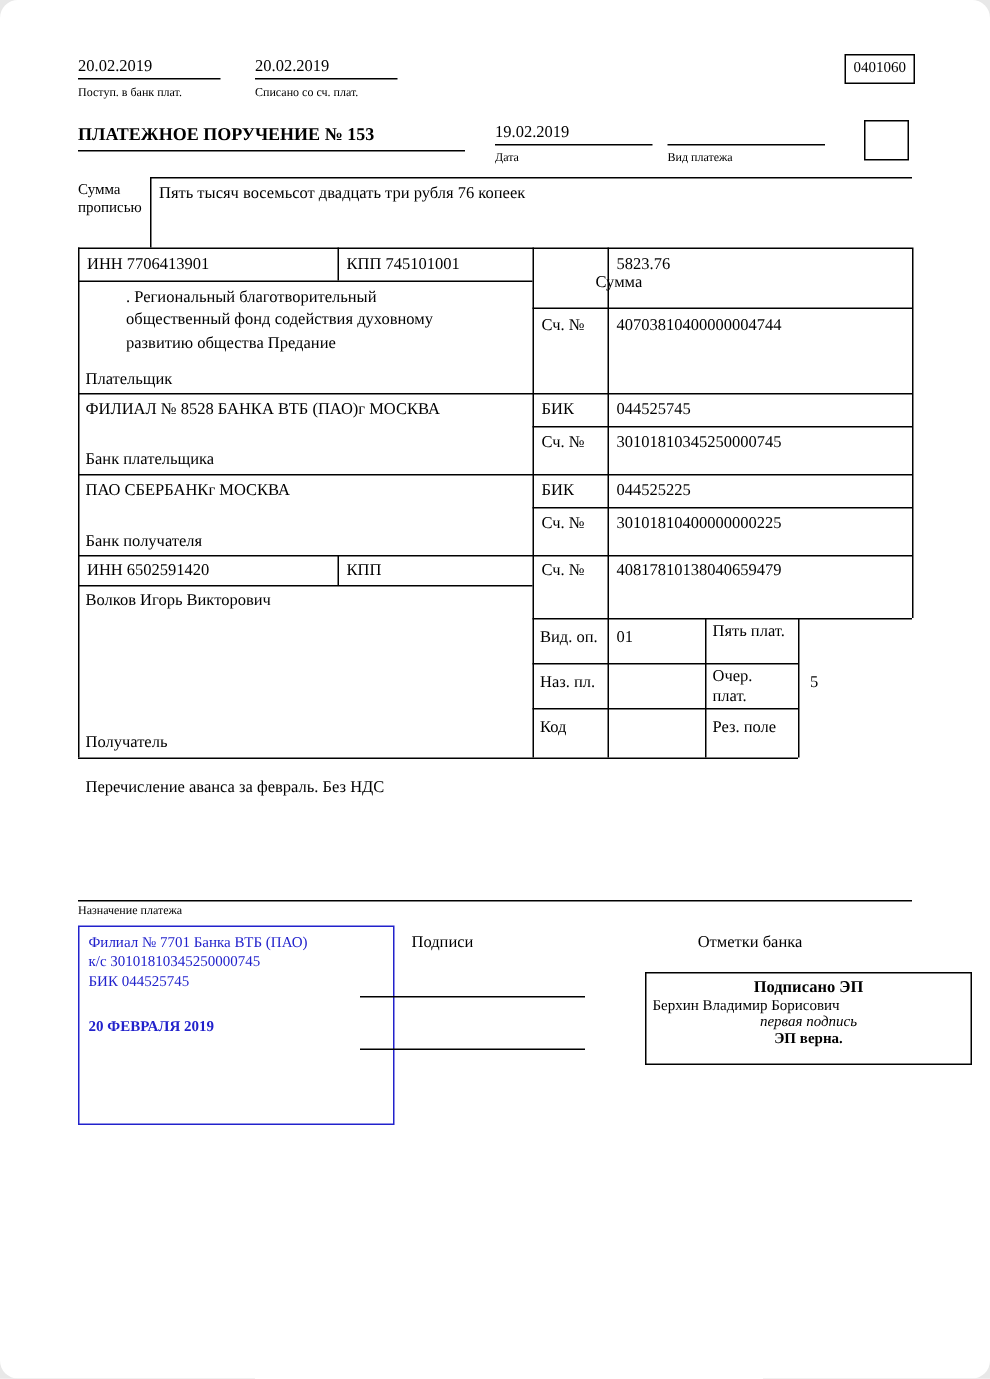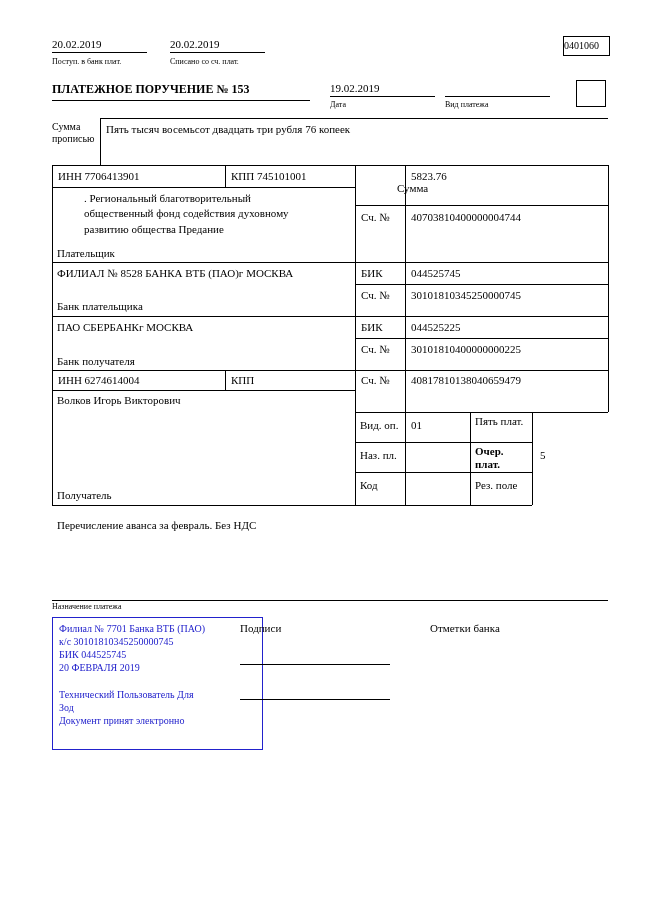--- a/index.html
+++ b/index.html
@@ -3,31 +3,32 @@
 <meta charset="utf-8">
 <style>
   :root { --stamp-color:#2222cc; }
   * { margin:0; padding:0; box-sizing:border-box; }
   html,body { background:#e8e8e8; }
   .page {
     position:relative; width:660px; height:919px; margin:0 auto;
     background:#ffffff; color:#000;
     font-family:"Liberation Serif", serif; font-size:11px;
     overflow:hidden;
+    border-radius:12px;
   }
   .abs { position:absolute; }
   .hl { position:absolute; height:1px; background:#000; }
   .vl { position:absolute; width:1px; background:#000; }
   .small { font-size:8px; line-height:1.1; }
   .b { font-weight:bold; }
   .i { font-style:italic; }
   .u { border-bottom:1px solid #000; padding-bottom:2px; }
   .pre { white-space:pre-line; }
   .box { border:1px solid #000; }
-  .ctr { text-align:left; }
+  .ctr { text-align:center; }
   .stamp {
     color:var(--stamp-color);
     border:1px solid var(--stamp-color);
     font-size:10px; line-height:1.3; padding:4px 6px;
   }
   .name-line { line-height:1.4; }
 </style>
 </head>
 <body>
 
@@ -92,49 +93,52 @@
   <div class="abs" style="left:411px;top:289px;">30101810345250000745</div>
   <div class="abs" style="left:57px;top:300px;">Банк плательщика</div>
 
   <div class="abs" style="left:57px;top:321px;">ПАО СБЕРБАНКг МОСКВА</div>
   <div class="abs" style="left:361px;top:321px;">БИК</div>
   <div class="abs" style="left:411px;top:321px;">044525225</div>
   <div class="abs" style="left:361px;top:343px;">Сч. №</div>
   <div class="abs" style="left:411px;top:343px;">30101810400000000225</div>
   <div class="abs" style="left:57px;top:355px;">Банк получателя</div>
 
-  <div class="abs" style="left:58px;top:374px;">ИНН 6274614004</div>
+  <div class="abs" style="left:58px;top:374px;">ИНН 6502591420</div>
   <div class="abs" style="left:231px;top:374px;">КПП</div>
   <div class="abs" style="left:361px;top:374px;">Сч. №</div>
   <div class="abs" style="left:411px;top:374px;">40817810138040659479</div>
   <div class="abs" style="left:57px;top:394px;">Волков Игорь Викторович</div>
   <div class="abs" style="left:57px;top:489px;">Получатель</div>
 
   <div class="abs" style="left:360px;top:419px;">Вид. оп.</div>
   <div class="abs" style="left:411px;top:419px;">01</div>
   <div class="abs" style="left:475px;top:415px;width:50px;line-height:1.2;">Пять плат.</div>
   <div class="abs" style="left:360px;top:449px;">Наз. пл.</div>
-  <div class="abs" style="left:475px;top:445px;width:50px;line-height:1.2;font-weight:bold;">Очер. плат.</div>
+  <div class="abs" style="left:475px;top:445px;width:50px;line-height:1.2;">Очер. плат.</div>
   <div class="abs" style="left:540px;top:449px;">5</div>
   <div class="abs" style="left:360px;top:479px;">Код</div>
   <div class="abs" style="left:475px;top:479px;">Рез. поле</div>
 
   <div class="abs" style="left:57px;top:519px;">Перечисление аванса за февраль. Без НДС</div>
   <div class="hl" style="left:52px;top:600px;width:556px;"></div>
   <div class="abs small" style="left:52px;top:603px;">Назначение платежа</div>
 
   <div class="abs stamp" style="left:52px;top:617px;width:211px;height:133px;">
     <div class="pre">Филиал № 7701 Банка ВТБ (ПАО)
 к/с 30101810345250000745
 БИК 044525745</div>
-    <div style="margin-top:0;">20 ФЕВРАЛЯ 2019</div>
-    <div class="pre" style="margin-top:14px;">Технический Пользователь Для
-Зод
-Документ принят электронно</div>
+    <div style="margin-top:17px;font-weight:bold;">20 ФЕВРАЛЯ 2019</div>
   </div>
 
   <div class="abs ctr" style="left:240px;top:622px;width:110px;">Подписи</div>
   <div class="hl" style="left:240px;top:664px;width:150px;"></div>
   <div class="hl" style="left:240px;top:699px;width:150px;"></div>
 
   <div class="abs ctr" style="left:430px;top:622px;width:140px;">Отметки банка</div>
+  <div class="abs box" style="left:430px;top:648px;width:218px;height:62px;padding:3px 4px;">
+    <div class="b ctr">Подписано ЭП</div>
+    <div style="font-size:10px;margin-top:1px;">Берхин Владимир Борисович</div>
+    <div class="i ctr" style="font-size:10px;">первая подпись</div>
+    <div class="b ctr" style="font-size:10px;">ЭП верна.</div>
+  </div>
 
 </div>
 
 </body></html>

